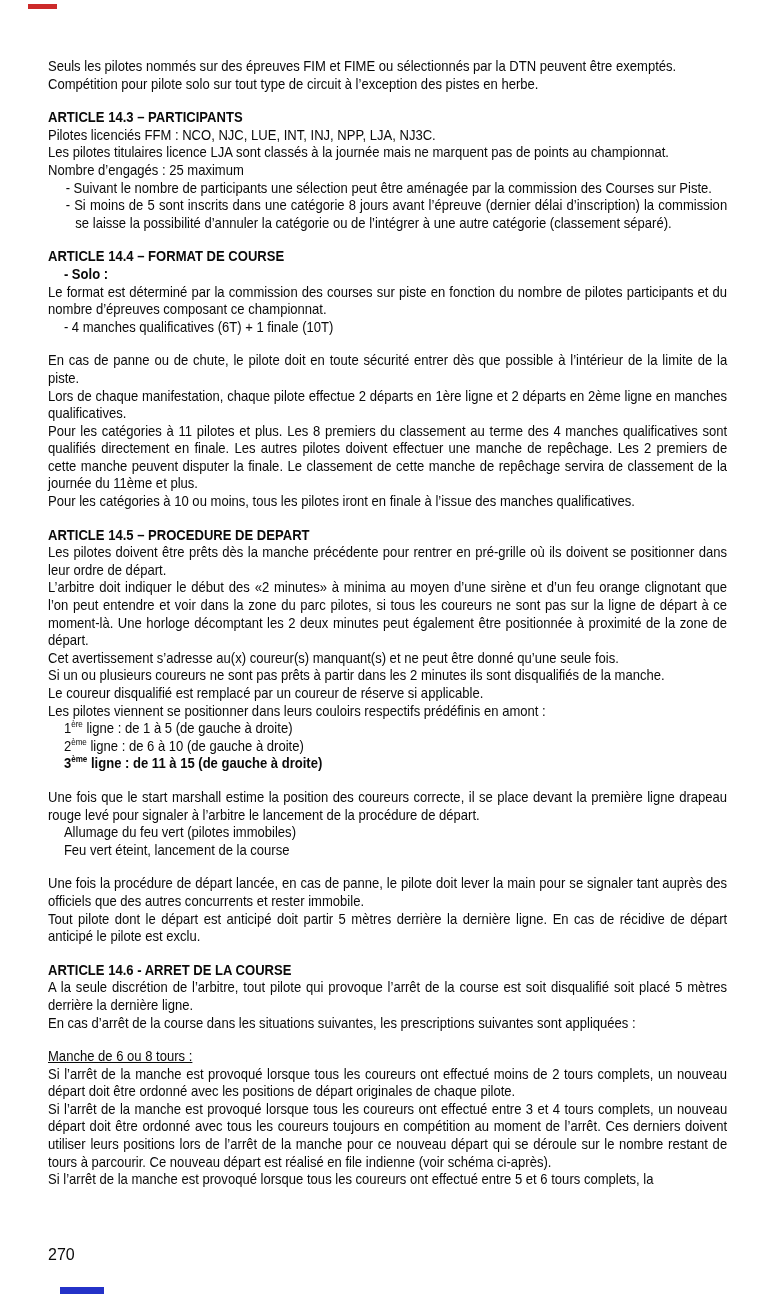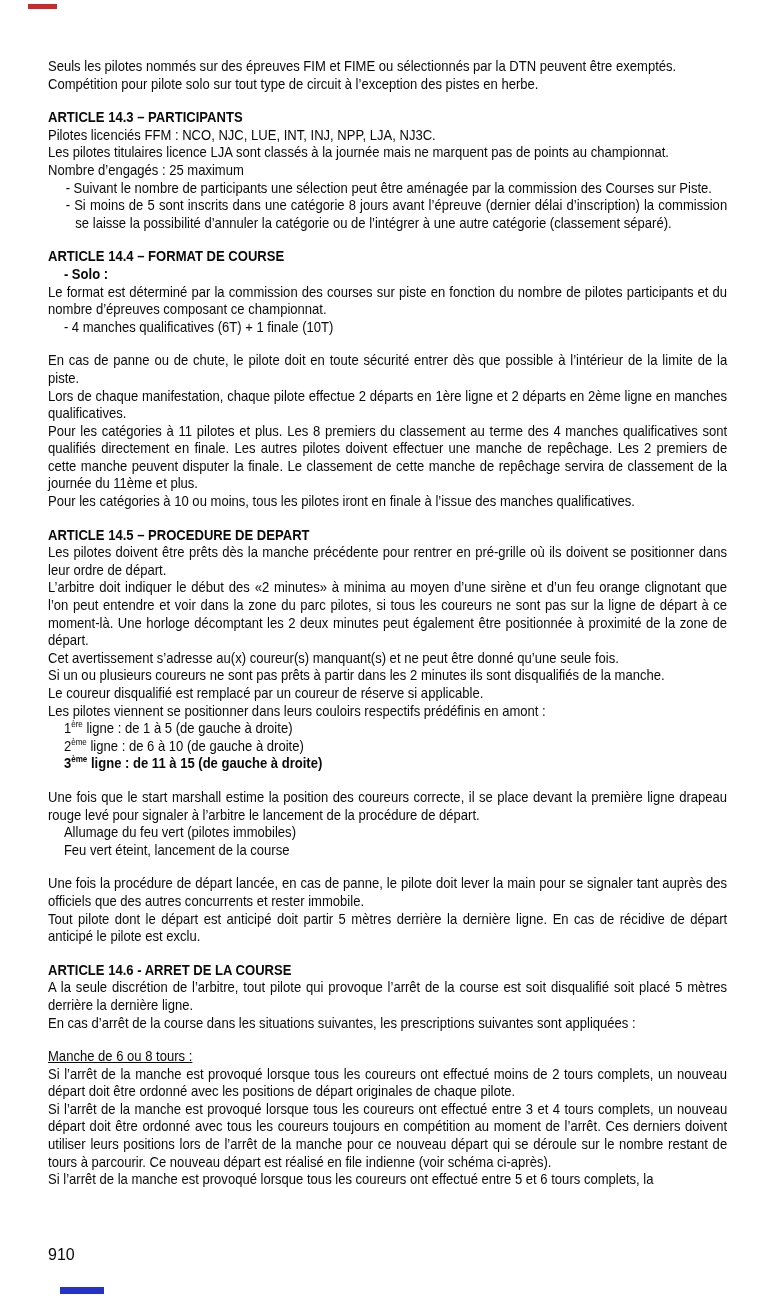--- a/index.html
+++ b/index.html
@@ -84,15 +84,15 @@
     <p class="para hd">ARTICLE 14.6 - ARRET DE LA COURSE</p>
     <p class="para">A la seule discrétion de l’arbitre, tout pilote qui provoque l’arrêt de la course est soit disqualifié soit placé 5 mètres derrière la dernière ligne.</p>
     <p class="para">En cas d’arrêt de la course dans les situations suivantes, les prescriptions suivantes sont appliquées :</p>
     <div class="gap"></div>
     <p class="para und">Manche de 6 ou 8 tours :</p>
     <p class="para">Si l’arrêt de la manche est provoqué lorsque tous les coureurs ont effectué moins de 2 tours complets, un nouveau départ doit être ordonné avec les positions de départ originales de chaque pilote.</p>
     <p class="para">Si l’arrêt de la manche est provoqué lorsque tous les coureurs ont effectué entre 3 et 4 tours complets, un nouveau départ doit être ordonné avec tous les coureurs toujours en compétition au moment de l’arrêt. Ces derniers doivent utiliser leurs positions lors de l’arrêt de la manche pour ce nouveau départ qui se déroule sur le nombre restant de tours à parcourir. Ce nouveau départ est réalisé en file indienne (voir schéma ci-après).</p>
     <p class="para">Si l’arrêt de la manche est provoqué lorsque tous les coureurs ont effectué entre 5 et 6 tours complets, la</p>
   </div>
 
-<div class="footer">910</div>
+<div class="footer">270</div>
 
 <div class="marker marker-bottom" style="background: rgb(36, 50, 200);"></div>
 
 </body></html>

